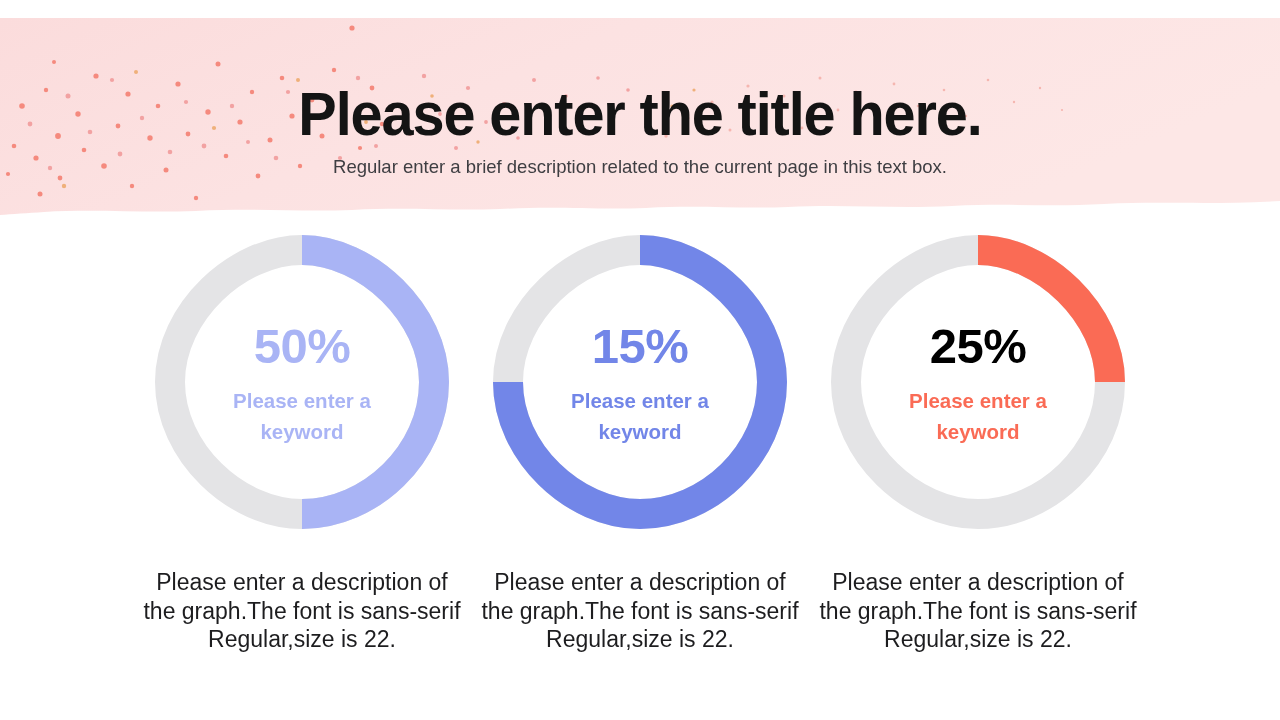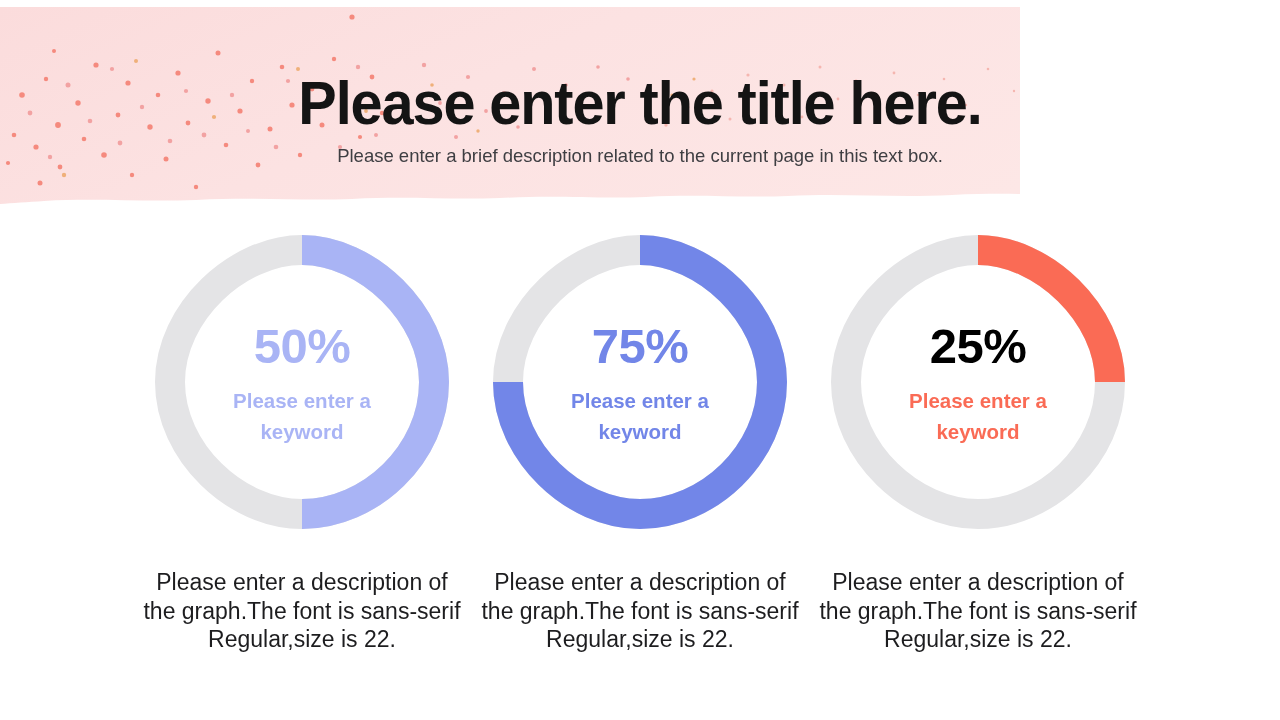--- a/index.html
+++ b/index.html
@@ -13,22 +13,22 @@
     overflow: hidden;
     background: #ffffff;
     font-family: "Liberation Sans", sans-serif;
     position: relative;
   }
 
   
   #header-band {
     position: absolute;
     left: 0;
-    top: 7px;
-    width: 1020px;
+    top: 18px;
+    width: 1280px;
     height: 202px;
     overflow: hidden;
   }
   #header-bg {
     position: absolute;
     left: 0;
     top: 0;
     width: 1280px;
     height: 202px;
     display: block;
@@ -279,21 +279,21 @@
         <circle cx="966" cy="98" r="1.2"></circle>
       <circle cx="988" cy="62" r="1.3"></circle>
         <circle cx="1014" cy="84" r="1.2"></circle>
       <circle cx="1040" cy="70" r="1.2"></circle>
         <circle cx="1062" cy="92" r="1.1"></circle>
     </g>
   </svg>
 
   <div id="header-text">
     <h1 id="slide-title">Please enter the title here.</h1>
-    <p id="slide-subtitle">Please enter a brief description related to the current page in this text box.</p>
+    <p id="slide-subtitle">Regular enter a brief description related to the current page in this text box.</p>
   </div>
 </div>
 
 <div id="charts-row">
 
   <div class="chart-col">
     <div class="donut-wrap">
       <svg class="donut-svg" viewBox="0 0 300 300">
 
         <path d="M150,18
@@ -322,21 +322,21 @@
                  C282,222 218,282 150,282
                  C84,282 18,220 18,150
                  C18,80 86,18 150,18 Z" fill="none" stroke="#E4E4E6" stroke-width="30"></path>
 
         <path d="M150,18
                  C215,18 282,82 282,150
                  C282,222 218,282 150,282
                  C84,282 18,220 18,150" fill="none" stroke="#7286E8" stroke-width="30" stroke-linecap="butt"></path>
       </svg>
       <div class="donut-center">
-        <div class="donut-pct" style="color:#7286E8">75%</div>
+        <div class="donut-pct" style="color:#7286E8">15%</div>
         <div class="donut-kw" style="color:#7286E8">Please enter a keyword</div>
       </div>
     </div>
     <div class="chart-caption">Please enter a description of the graph.The font is sans-serif Regular,size is 22.</div>
   </div>
 
   <div class="chart-col">
     <div class="donut-wrap">
       <svg class="donut-svg" viewBox="0 0 300 300">
         <path d="M150,18

